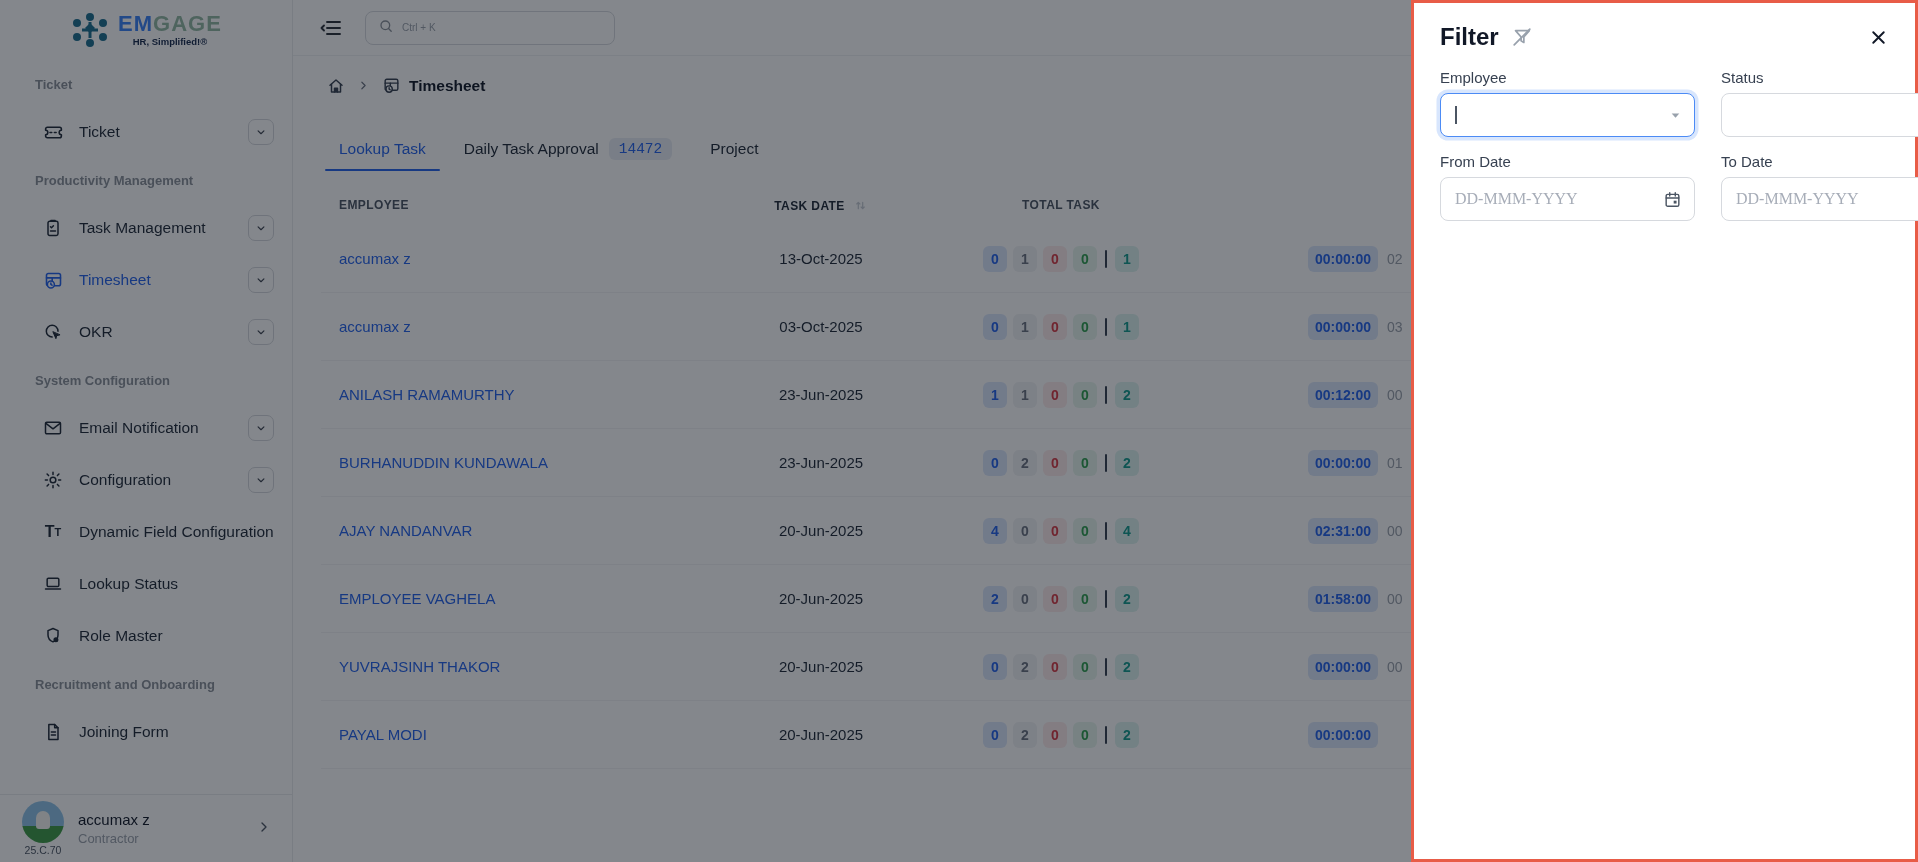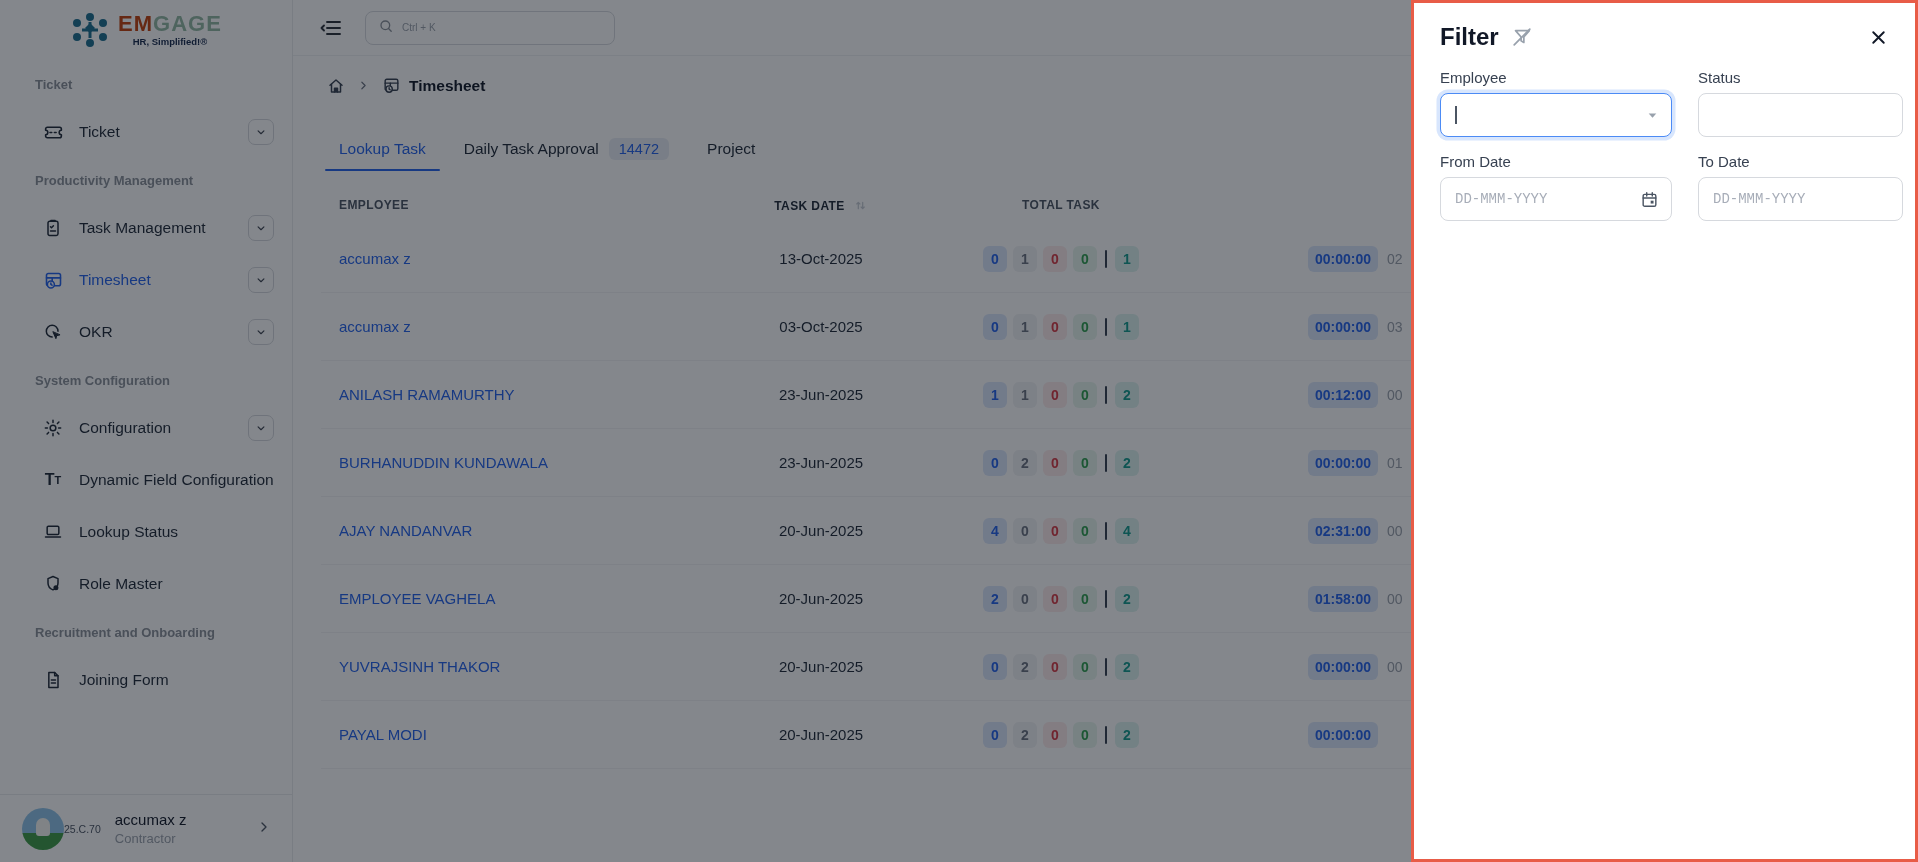--- a/index.html
+++ b/index.html
@@ -7,36 +7,36 @@
     font-family:"Liberation Sans", sans-serif; color:#1f2937; }
   .app { position:relative; width:1918px; height:862px; }
 
   
   .sidebar { position:fixed; left:0; top:0; width:293px; height:862px; background:#fff;
     border-right:1px solid #e9eaec; display:flex; flex-direction:column; z-index:1; }
   .logo-row { display:flex; align-items:center; justify-content:center; gap:8px; padding:10px 0 6px; }
   .logo-mark { width:40px; height:40px; }
   .logo-text { line-height:1; }
   .logo-name { font-size:22px; font-weight:700; letter-spacing:1px; }
-  .logo-em { color:#c2410c;text-align:right; } .logo-gage { color:#93b8a3; }
+  .logo-em { color:#3b82f6;text-align:right; } .logo-gage { color:#93b8a3; }
   .logo-tag { font-size:9.5px; font-weight:700; color:#15284b; margin-top:2px; text-align:center; }
   .side-nav { flex:1; overflow:hidden; padding-top:6px; }
   .sec-label { height:44px; display:flex; align-items:center; padding-left:35px;
     color:#8a9099; font-size:13px; font-weight:600; }
   .side-item { height:52px; display:flex; align-items:center; gap:15px; padding:0 18px 0 42px;
     font-size:15.5px; color:#1f2937; cursor:pointer; }
   .side-item .s-ico { width:22px; height:22px; display:flex; align-items:center; justify-content:center; color:#1f2937; }
   .side-item.active, .side-item.active .s-ico { color:#2563eb; }
   .side-item .s-label { flex:1; }
   .chev-box { width:26px; height:26px; border:1px solid #d4d7dc; border-radius:7px;
     display:flex; align-items:center; justify-content:center; color:#3d4450; }
   .ticon { font-weight:700; font-size:16px; } .ticon small { font-size:11px; font-weight:700; }
   .side-user { height:68px; border-top:1px solid #e9eaec; display:flex; align-items:center;
     gap:14px; padding:0 20px 0 22px; cursor:pointer; }
-  .avatar-wrap { display:flex; flex-direction:row; align-items:center; }
+  .avatar-wrap { display:flex; flex-direction:column; align-items:center; }
   .avatar { width:42px; height:42px; border-radius:50%;
     background:linear-gradient(180deg,#8fc3e8 0 60%,#3f9b47 60% 100%); position:relative; overflow:hidden; }
   .avatar::after { content:""; position:absolute; left:14px; top:10px; width:14px; height:18px;
     background:#f7f7f2; border-radius:7px 7px 3px 3px; }
   .uver { font-size:10.5px; color:#4b5563; margin-top:1px; }
   .uname { font-size:15px; color:#111827; font-weight:500; }
   .urole { font-size:13px; color:#9aa1ab; margin-top:3px; }
   .side-user .u-chev { margin-left:auto; color:#4b5563; }
 
   
@@ -55,21 +55,21 @@
   .crumb-cur { display:flex; align-items:center; gap:8px; font-size:15.5px; font-weight:600; color:#111827; }
 
   .card { margin:26px 0 0 28px; width:1562px; background:#fff; border-radius:10px; }
   .tabs { display:flex; align-items:center; gap:10px; padding:6px 4px 0; }
   .tab { position:relative; padding:11px 14px 13px; font-size:15.5px; font-weight:500;
     color:#1f2937; cursor:pointer; display:flex; align-items:center; }
   .tab.active { color:#2563eb; }
   .tab.active::after { content:""; position:absolute; left:0; right:0; bottom:0; height:2.5px;
     background:#2563eb; border-radius:2px; }
   .tab-badge { margin-left:10px; background:#e9edf4; color:#2563eb; font-size:14.5px;
-    border-radius:6px; padding:3px 10px; font-weight:500; }
+    border-radius:6px; padding:3px 10px; font-weight:500;font-family:Liberation Mono, monospace; }
 
   .thead { display:flex; align-items:center; height:40px; margin-top:12px;
     font-size:12px; font-weight:700; color:#4b5563; letter-spacing:.4px; }
   .trow { display:flex; align-items:center; height:68px; border-bottom:1px solid #f2f3f5; font-size:15px; }
   .c-emp { width:340px; padding-left:18px; }
   .c-date { width:320px; text-align:center; color:#1f2937; }
   .c-total { width:160px; display:flex; align-items:center; justify-content:center; gap:6px; }
   .c-time { margin-left:167px; }
   .c-extra { margin-left:9px; color:#9aa1ab; font-size:14px; }
   .th-date { display:inline-flex; align-items:flex-end; justify-content:center; gap:8px; width:100%; }
@@ -97,22 +97,22 @@
   .d-close { margin-left:auto; color:#111827; cursor:pointer; display:flex; }
   .f-grid { display:grid; grid-template-columns:1fr 1fr; column-gap:26px; row-gap:16px; margin-top:18px; }
   .f-label { display:block; font-size:15px; color:#374151; margin-bottom:7px; }
   .select { height:44px; border:1px solid #d6d9de; border-radius:8px; position:relative;
     display:flex; align-items:center; padding:0 34px 0 14px; cursor:pointer; background:#fff; }
   .select.focused { border:1.5px solid #4c8bf5; box-shadow:0 0 0 3.5px rgba(76,139,245,.22); }
   .caret { width:1.5px; height:18px; background:#4b5563; }
   .sel-arrow { position:absolute; right:12px; color:#98a1ac; display:flex; }
   .dinput { height:44px; border:1px solid #d6d9de; border-radius:8px; display:flex;
     align-items:center; padding:0 12px 0 14px; gap:8px; background:#fff; }
-  .dinput input { border:none; outline:none; flex:1; font-size:14px; color:#a21caf;
-    font-family:Liberation Mono, monospace; background:transparent; }
+  .dinput input { border:none; outline:none; flex:1; font-size:16px; color:#a21caf;
+    font-family:Liberation Serif, serif; background:transparent; }
   .dinput input::placeholder { color:#a7adb8; }
   .cal-ico { color:#4b5563; display:flex; cursor:pointer; }
   .d-actions { display:flex; justify-content:flex-end; gap:12px; margin-top:24px; }
   .btn { border:none; border-radius:8px; height:37px; padding:0 20px; color:#fff;
     font-size:15.5px; font-weight:500; cursor:pointer; font-family:"Liberation Sans", sans-serif; }
   .btn-reset { background:#f2454f; }
   .btn-search { background:#2e7cf6; }
 </style>
 </head>
 <body>
@@ -204,20 +204,34 @@
         <span class="s-label">OKR</span>
         <span class="chev-box">
             <svg width="14" height="14" viewBox="0 0 24 24" fill="none" stroke="currentColor" stroke-width="2" stroke-linecap="round" stroke-linejoin="round">
               <path d="m7 10 5 5 5-5"></path>
             </svg>
           </span>
       </div>
 
       <div class="sec-label">System Configuration</div>
 
+      <div class="side-item">
+        <span class="s-ico">
+          <svg width="20" height="20" viewBox="0 0 24 24" fill="none" stroke="currentColor" stroke-width="1.8" stroke-linecap="round" stroke-linejoin="round">
+              <rect x="3" y="5" width="18" height="14" rx="1.5"></rect>
+              <path d="m3.5 6.5 8.5 6.5 8.5-6.5"></path>
+            </svg>
+        </span>
+        <span class="s-label">Email Notification</span>
+        <span class="chev-box">
+            <svg width="14" height="14" viewBox="0 0 24 24" fill="none" stroke="currentColor" stroke-width="2" stroke-linecap="round" stroke-linejoin="round">
+              <path d="m7 10 5 5 5-5"></path>
+            </svg>
+          </span>
+      </div>
 
       <div class="side-item">
         <span class="s-ico">
           <svg width="20" height="20" viewBox="0 0 24 24" fill="none" stroke="currentColor" stroke-width="1.8" stroke-linecap="round" stroke-linejoin="round">
               <circle cx="12" cy="12" r="3.4"></circle>
               <path d="M12 2.8v2.5M12 18.7v2.5M4.9 4.9l1.8 1.8M17.3 17.3l1.8 1.8M2.8 12h2.5M18.7 12h2.5M4.9 19.1l1.8-1.8M17.3 6.7l1.8-1.8"></path>
             </svg>
         </span>
         <span class="s-label">Configuration</span>
         <span class="chev-box">

